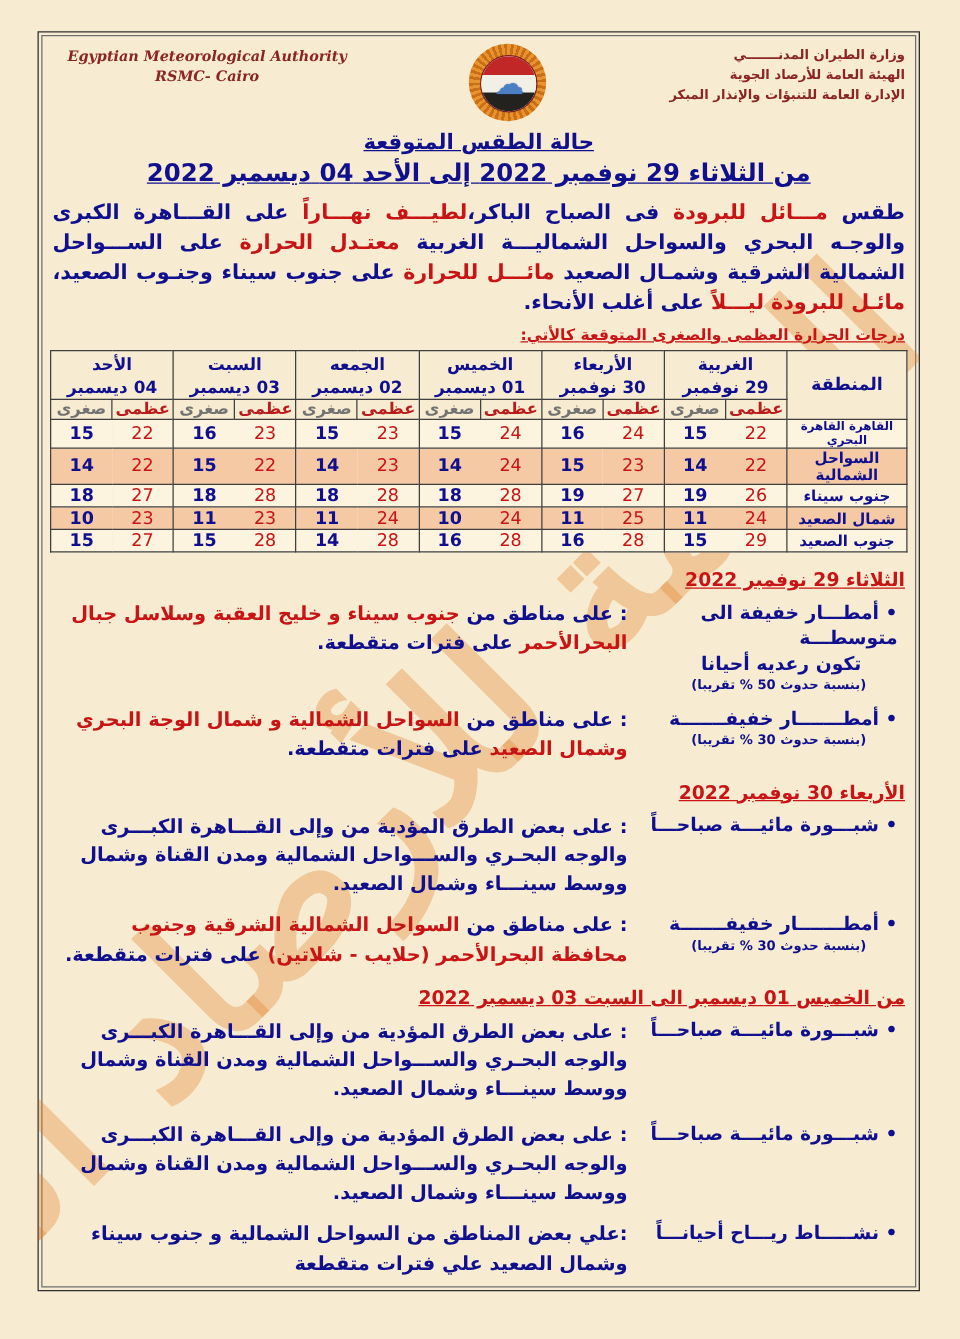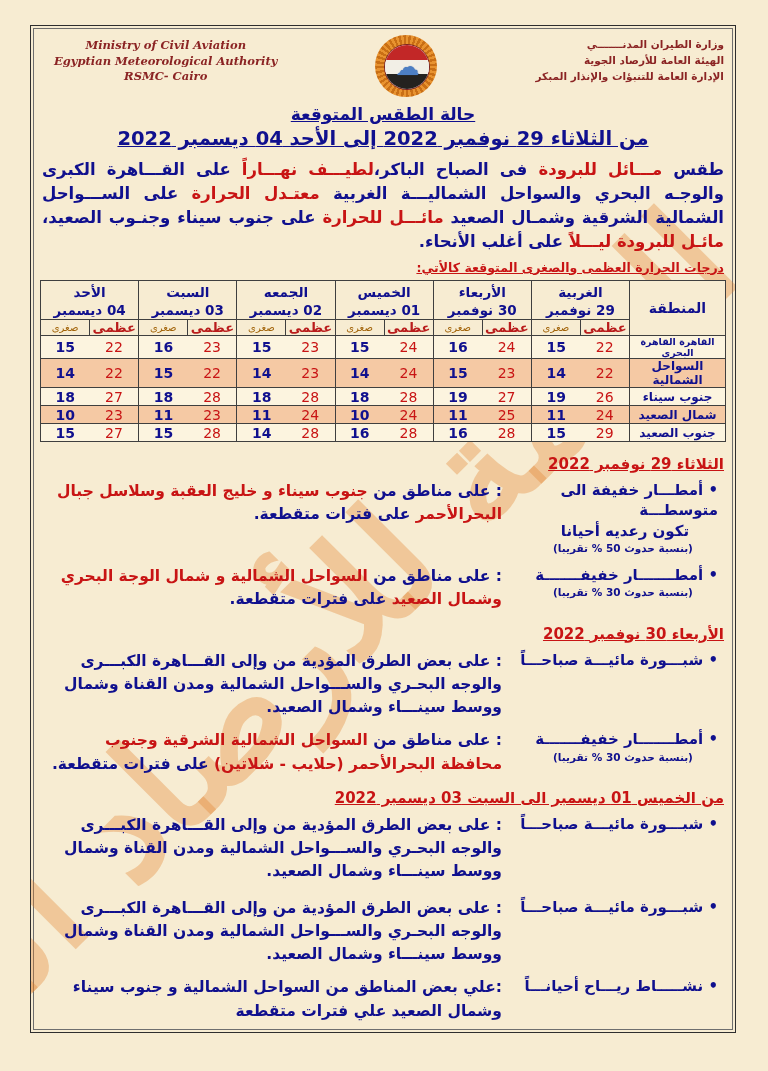--- a/index.html
+++ b/index.html
@@ -46,21 +46,21 @@
   .run.b{color:#10108e;}
   .run.r{color:#c81414;}
   .tcaption{color:#c81414;font-weight:bold;font-size:12.5px;text-decoration:underline;margin:2px 2px 5px;}
   
   table{width:100%;border-collapse:collapse;direction:rtl;}
   th,td{border:1px solid #3f3f3f;padding:0 2px;}
   thead th{background:#f7ecd2;}
   th.region-h{width:14%;color:#10108e;font-size:14px;font-weight:bold;}
   th.day-h{color:#10108e;font-size:13.5px;font-weight:bold;line-height:1.35;padding-top:2px;}
   th.max-h{color:#b91c1c;font-size:13px;font-weight:bold;width:7.16%;}
-  th.min-h{color:#a16207;font-size:10px;font-weight:normal;width:7.16%;}
+  th.min-h{color:#737373;font-size:13px;font-weight:bold;width:7.16%;}
   tbody tr.even{background:#fcf4df;}
   tbody tr.odd{background:#f5c9a4;}
   td.region{color:#10108e;font-weight:bold;font-size:12px;text-align:center;height:17px;}
   td.region.small{font-size:9.5px;}
   td.vmax{color:#c81414;font-weight:normal;font-size:14px;text-align:center;border-left:none;}
   td.vmin{color:#10108e;font-weight:bold;font-size:14px;text-align:center;border-right:none;}
   
   .sec{margin:13px 2px 0;}
   .sec-h{color:#c81414;font-weight:bold;font-size:15px;text-decoration:underline;margin:0 0 7px;}
   .bullet{display:flex;direction:rtl;margin:0 6px 10px 0;}
@@ -72,21 +72,20 @@
 </style>
 </head>
 <body>
 
 <div class="frame">
   <div class="watermark">الهيئة العامة للأرصاد الجوية</div>
   <div class="content">
 
     <div class="hdr">
       <div class="hdr-en">
-        <div>Ministry of Civil Aviation</div>
         <div>Egyptian Meteorological Authority</div>
         <div>RSMC- Cairo</div>
       </div>
       <div class="logo">
         <div class="sun"></div>
         <div class="band">
           <div class="r"></div>
             <div class="w"></div>
             <div class="k"></div>
           <div class="cloud">☁</div>

